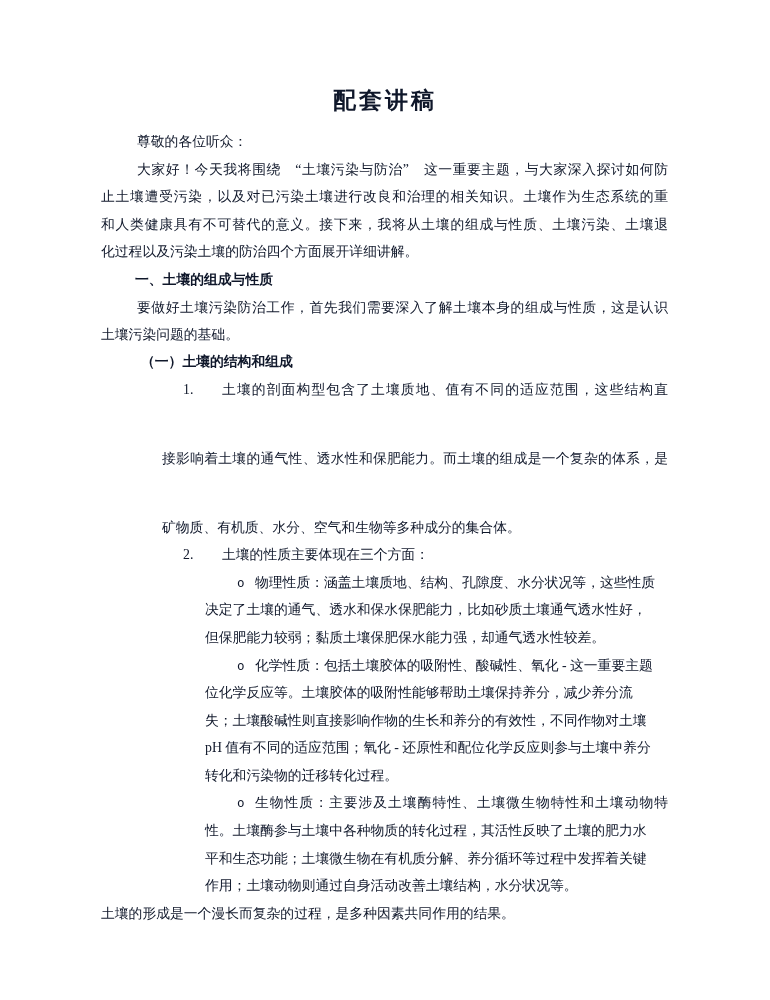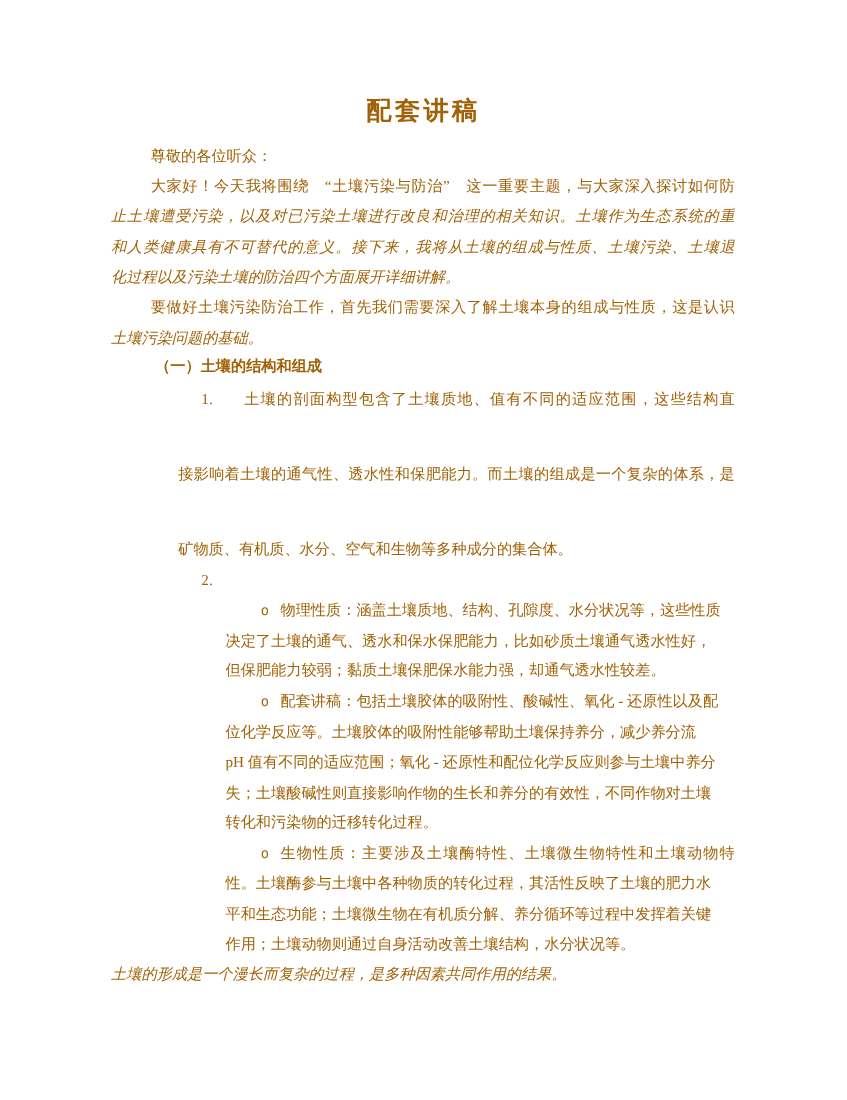--- a/index.html
+++ b/index.html
@@ -4,21 +4,21 @@
 <style>
   html, body {
     margin: 0; padding: 0;
     width: 770px; height: 1000px;
     background: #ffffff;
   }
   .page {
     position: absolute; top: 0; left: 0;
     width: 770px; height: 1000px;
     background: #ffffff;
-    color: #a16207;
+    color: #0f172a;
     font-family: "Liberation Serif", "DejaVu Serif", serif;
     overflow: hidden;
   }
   .doc-title {
     position: absolute; top: 84px; left: 0;
     width: 770px;
     margin: 0;
     text-align: center;
     font-size: 23px;
     font-weight: bold;
@@ -37,21 +37,21 @@
     white-space: nowrap;
   }
   .line.just {
     white-space: normal;
     text-align: justify;
     text-align-last: justify;
     overflow: hidden;
   }
   
   .s-indent     { padding-left: 36px; }
-  .s-flush      { padding-left: 0; font-style: italic; }
+  .s-flush      { padding-left: 0; }
   .s-h1         { padding-left: 34px; font-weight: bold; }
   .s-h2         { padding-left: 40px; font-weight: bold; font-family: Liberation Mono, monospace; }
   .s-num        { padding-left: 121px; }
   .s-numwrap    { padding-left: 61px; margin-top: 41px; }
   .s-bullet     { padding-left: 154px; }
   .s-bulletwrap { padding-left: 104px; }
   .marker {
     position: absolute; top: 0;
     line-height: 27.6px;
   }
@@ -66,34 +66,35 @@
 <body>
 
 <div class="page">
   <h1 class="doc-title">配套讲稿</h1>
   <div class="body-flow" id="body-lines">
       <div class="line s-indent"><span>尊敬的各位听众：</span></div>
       <div class="line s-indent just"><span>大家好！今天我将围绕　“土壤污染与防治”　这一重要主题，与大家深入探讨如何防</span></div>
       <div class="line s-flush just"><span>止土壤遭受污染，以及对已污染土壤进行改良和治理的相关知识。土壤作为生态系统的重</span></div>
       <div class="line s-flush just"><span>和人类健康具有不可替代的意义。接下来，我将从土壤的组成与性质、土壤污染、土壤退</span></div>
       <div class="line s-flush"><span>化过程以及污染土壤的防治四个方面展开详细讲解。</span></div>
+      <div class="line s-h1"><span>一、土壤的组成与性质</span></div>
       <div class="line s-indent just"><span>要做好土壤污染防治工作，首先我们需要深入了解土壤本身的组成与性质，这是认识</span></div>
       <div class="line s-flush"><span>土壤污染问题的基础。</span></div>
       <div class="line s-h2"><span>（一）土壤的结构和组成</span></div>
       <div class="line s-num just"><span class="marker">1.</span><span>土壤的剖面构型包含了土壤质地、值有不同的适应范围，这些结构直</span></div>
       <div class="line s-numwrap just"><span>接影响着土壤的通气性、透水性和保肥能力。而土壤的组成是一个复杂的体系，是</span></div>
       <div class="line s-numwrap"><span>矿物质、有机质、水分、空气和生物等多种成分的集合体。</span></div>
-      <div class="line s-num"><span class="marker">2.</span></div>
+      <div class="line s-num"><span class="marker">2.</span><span>土壤的性质主要体现在三个方面：</span></div>
       <div class="line s-bullet"><span class="marker">o</span><span>物理性质：涵盖土壤质地、结构、孔隙度、水分状况等，这些性质</span></div>
       <div class="line s-bulletwrap"><span>决定了土壤的通气、透水和保水保肥能力，比如砂质土壤通气透水性好，</span></div>
       <div class="line s-bulletwrap"><span>但保肥能力较弱；黏质土壤保肥保水能力强，却通气透水性较差。</span></div>
-      <div class="line s-bullet"><span class="marker">o</span><span>配套讲稿：包括土壤胶体的吸附性、酸碱性、氧化 - 还原性以及配</span></div>
+      <div class="line s-bullet"><span class="marker">o</span><span>化学性质：包括土壤胶体的吸附性、酸碱性、氧化 - 这一重要主题</span></div>
       <div class="line s-bulletwrap"><span>位化学反应等。土壤胶体的吸附性能够帮助土壤保持养分，减少养分流</span></div>
+      <div class="line s-bulletwrap"><span>失；土壤酸碱性则直接影响作物的生长和养分的有效性，不同作物对土壤</span></div>
       <div class="line s-bulletwrap"><span>pH 值有不同的适应范围；氧化 - 还原性和配位化学反应则参与土壤中养分</span></div>
-      <div class="line s-bulletwrap"><span>失；土壤酸碱性则直接影响作物的生长和养分的有效性，不同作物对土壤</span></div>
       <div class="line s-bulletwrap"><span>转化和污染物的迁移转化过程。</span></div>
       <div class="line s-bullet just"><span class="marker">o</span><span>生物性质：主要涉及土壤酶特性、土壤微生物特性和土壤动物特</span></div>
       <div class="line s-bulletwrap"><span>性。土壤酶参与土壤中各种物质的转化过程，其活性反映了土壤的肥力水</span></div>
       <div class="line s-bulletwrap"><span>平和生态功能；土壤微生物在有机质分解、养分循环等过程中发挥着关键</span></div>
       <div class="line s-bulletwrap"><span>作用；土壤动物则通过自身活动改善土壤结构，水分状况等。</span></div>
       <div class="line s-flush"><span>土壤的形成是一个漫长而复杂的过程，是多种因素共同作用的结果。</span></div>
     </div>
 </div>
 
 </body></html>

